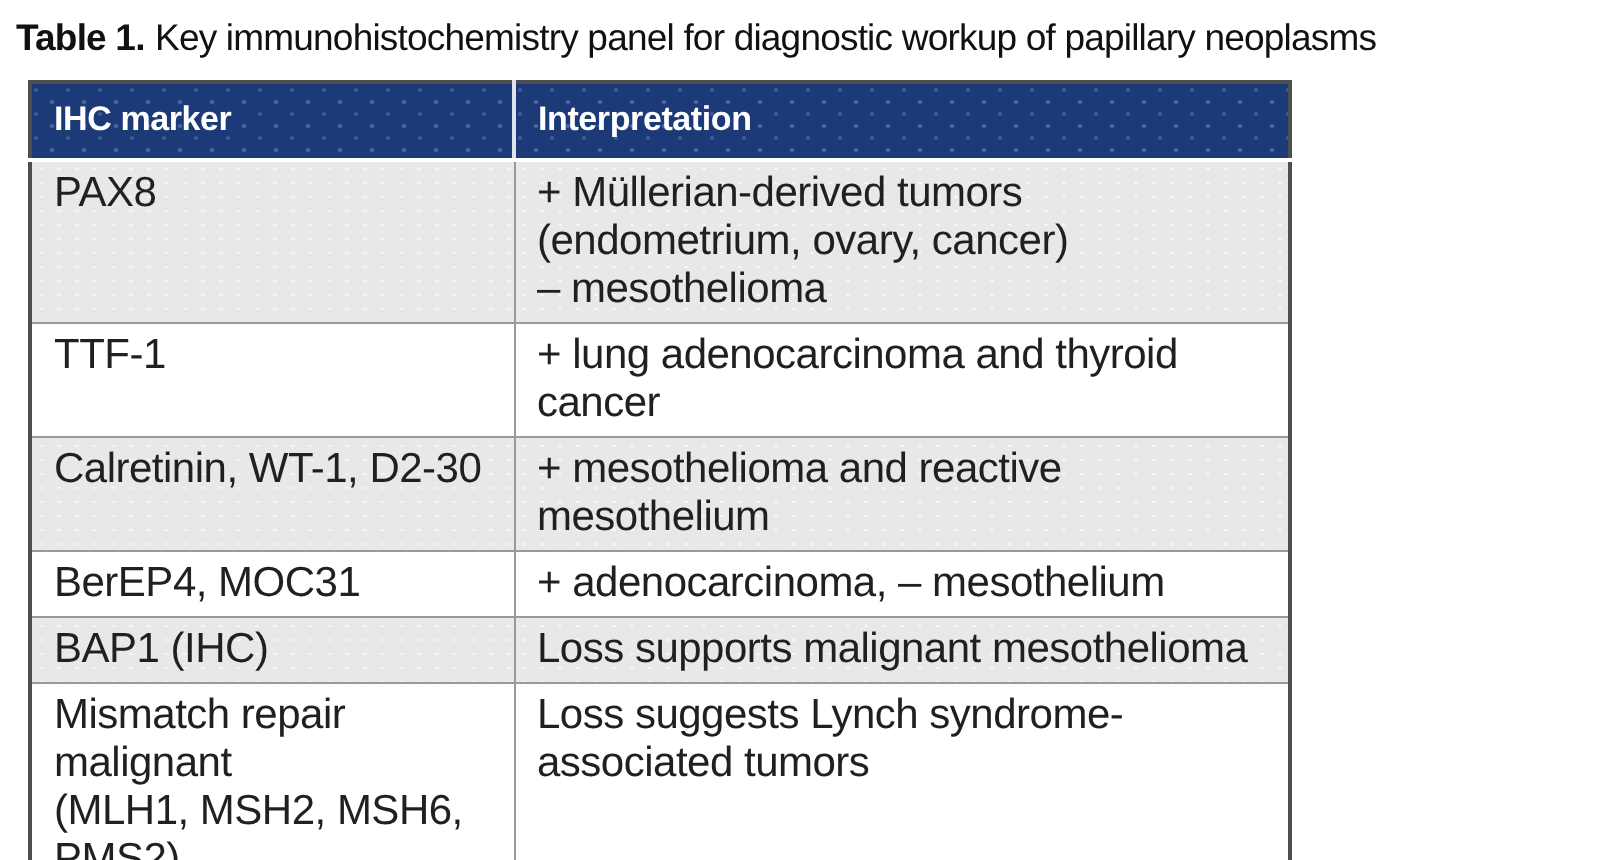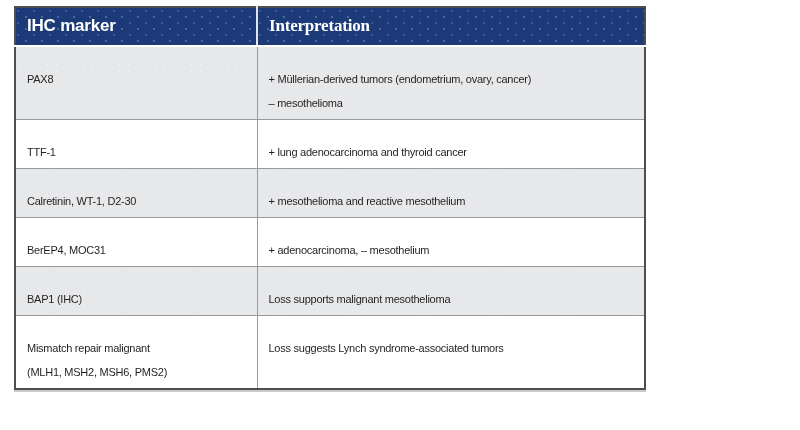--- a/index.html
+++ b/index.html
@@ -51,43 +51,46 @@
     background-position: 2px 3px, 10px 9px;
     color: var(--header-text);
     font-size: 17px;
     font-weight: bold;
     text-align: left;
     letter-spacing: -0.2px;
     line-height: 24px;
     padding: 6px 10px 7px 11px;
     border-bottom: 2px solid #ffffff;
   }
-  thead th + th { border-left: 2px solid #dfe3ec; font-family: Liberation Serif, serif; }
+  thead th + th { border-left: 2px solid #dfe3ec; }
 
   tbody td {
-    font-size: 11px;
+    font-size: 21px;
     letter-spacing: -0.25px;
     line-height: 24px;
-    padding: 20px 10px 4px 11px;
+    padding: 4px 10px 4px 11px;
     vertical-align: top;
     white-space: pre-line;
     border: 1px solid var(--border-inner);
     background: var(--row-white-bg);
   }
   tbody tr:nth-child(odd) td {
     background-color: var(--row-shaded-bg);
     background-image: radial-gradient(rgba(255,255,255,0.55) 0.8px, rgba(0,0,0,0) 1px);
     background-size: 9px 7px;
   }
 </style>
 </head>
 <body>
 
 <div class="page">
 
+  <div class="table-title">
+    <span class="label">Table 1.</span><span class="text">Key immunohistochemistry panel for diagnostic workup of papillary neoplasms</span>
+  </div>
 
   <table class="ihc-table">
     <colgroup>
       <col class="c-marker">
       <col class="c-interpretation">
     </colgroup>
     <thead>
       <tr>
         <th>IHC marker</th>
         <th>Interpretation</th>

